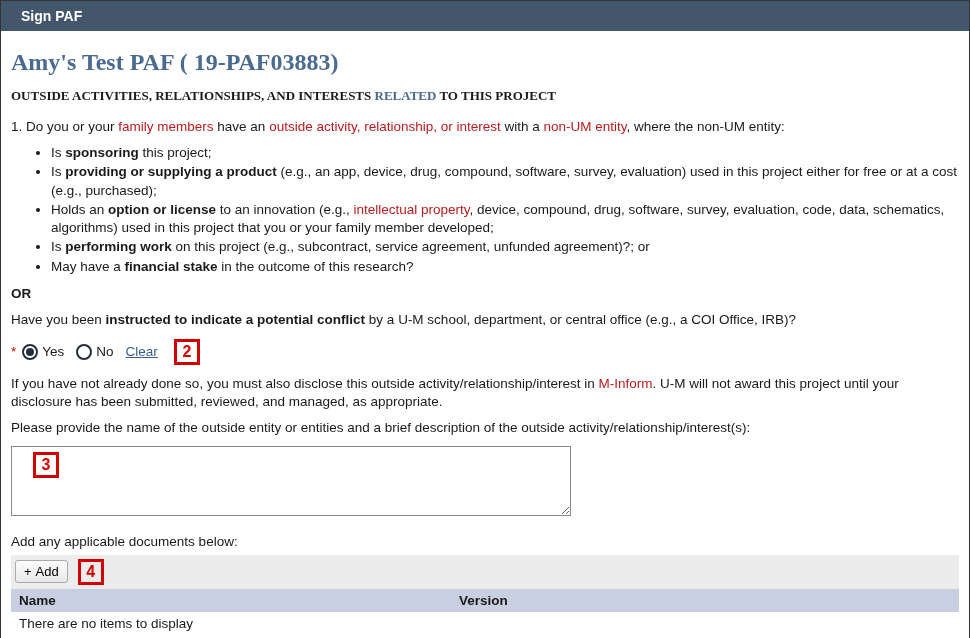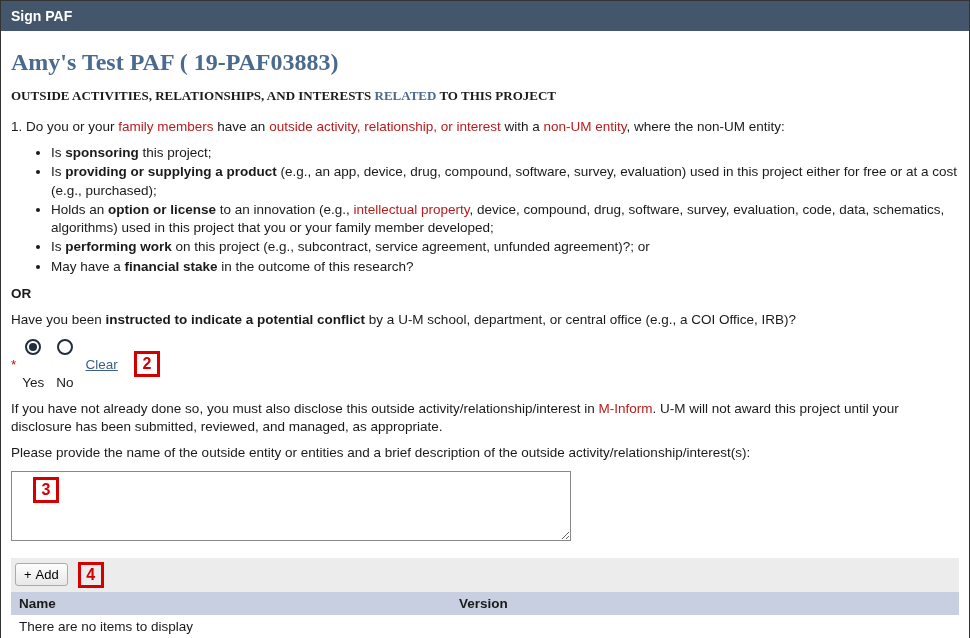--- a/index.html
+++ b/index.html
@@ -9,21 +9,21 @@
       font-size: 13.5px;
       color: #1a1a1a;
       width: 970px;
       border: 1px solid #333;
     }
     .header-bar {
       background: #44566b;
       color: #fff;
       font-weight: bold;
       font-size: 14px;
-      padding: 7px 10px;
+      padding: 7px 20px;
     }
     .content {
       padding: 10px 10px 6px 10px;
       background: #fff;
     }
     .title {
       font-family: "Times New Roman", Times, serif;
       font-size: 24px;
       font-weight: bold;
       color: #4a6a8f;
@@ -55,23 +55,22 @@
     .q-row {
       display: flex;
       align-items: center;
       gap: 6px;
       margin: 10px 0;
     }
     .req { color: #c00; }
     .radio {
       display: inline-flex;
       align-items: center;
-      gap: 20px;
+      gap: 4px;
       margin-right: 6px;
-      flex-direction: column;
     }
     .radio-circle {
       width: 16px;
       height: 16px;
       border: 2px solid #222d3d;
       border-radius: 50%;
       display: inline-flex;
       align-items: center;
       justify-content: center;
     }
@@ -196,20 +195,21 @@
   </div>
 
   <div class="block">Please provide the name of the outside entity or entities and a brief description of the outside activity/relationship/interest(s):</div>
 
   <div class="textarea-wrap">
     <textarea class="entity-box" value="" style=""></textarea>
     <span class="callout callout-over">3</span>
   </div>
 
   <div class="docs-section">
+    <div class="block" style="margin-bottom:4px;">Add any applicable documents below:</div>
     <div class="add-row">
       <button class="add-btn">
         <span>+</span>
           <span>Add</span>
       </button>
       <span class="callout">4</span>
     </div>
     <div class="table-head">
       <div class="col-name">Name</div>
       <div class="col-version">Version</div>

